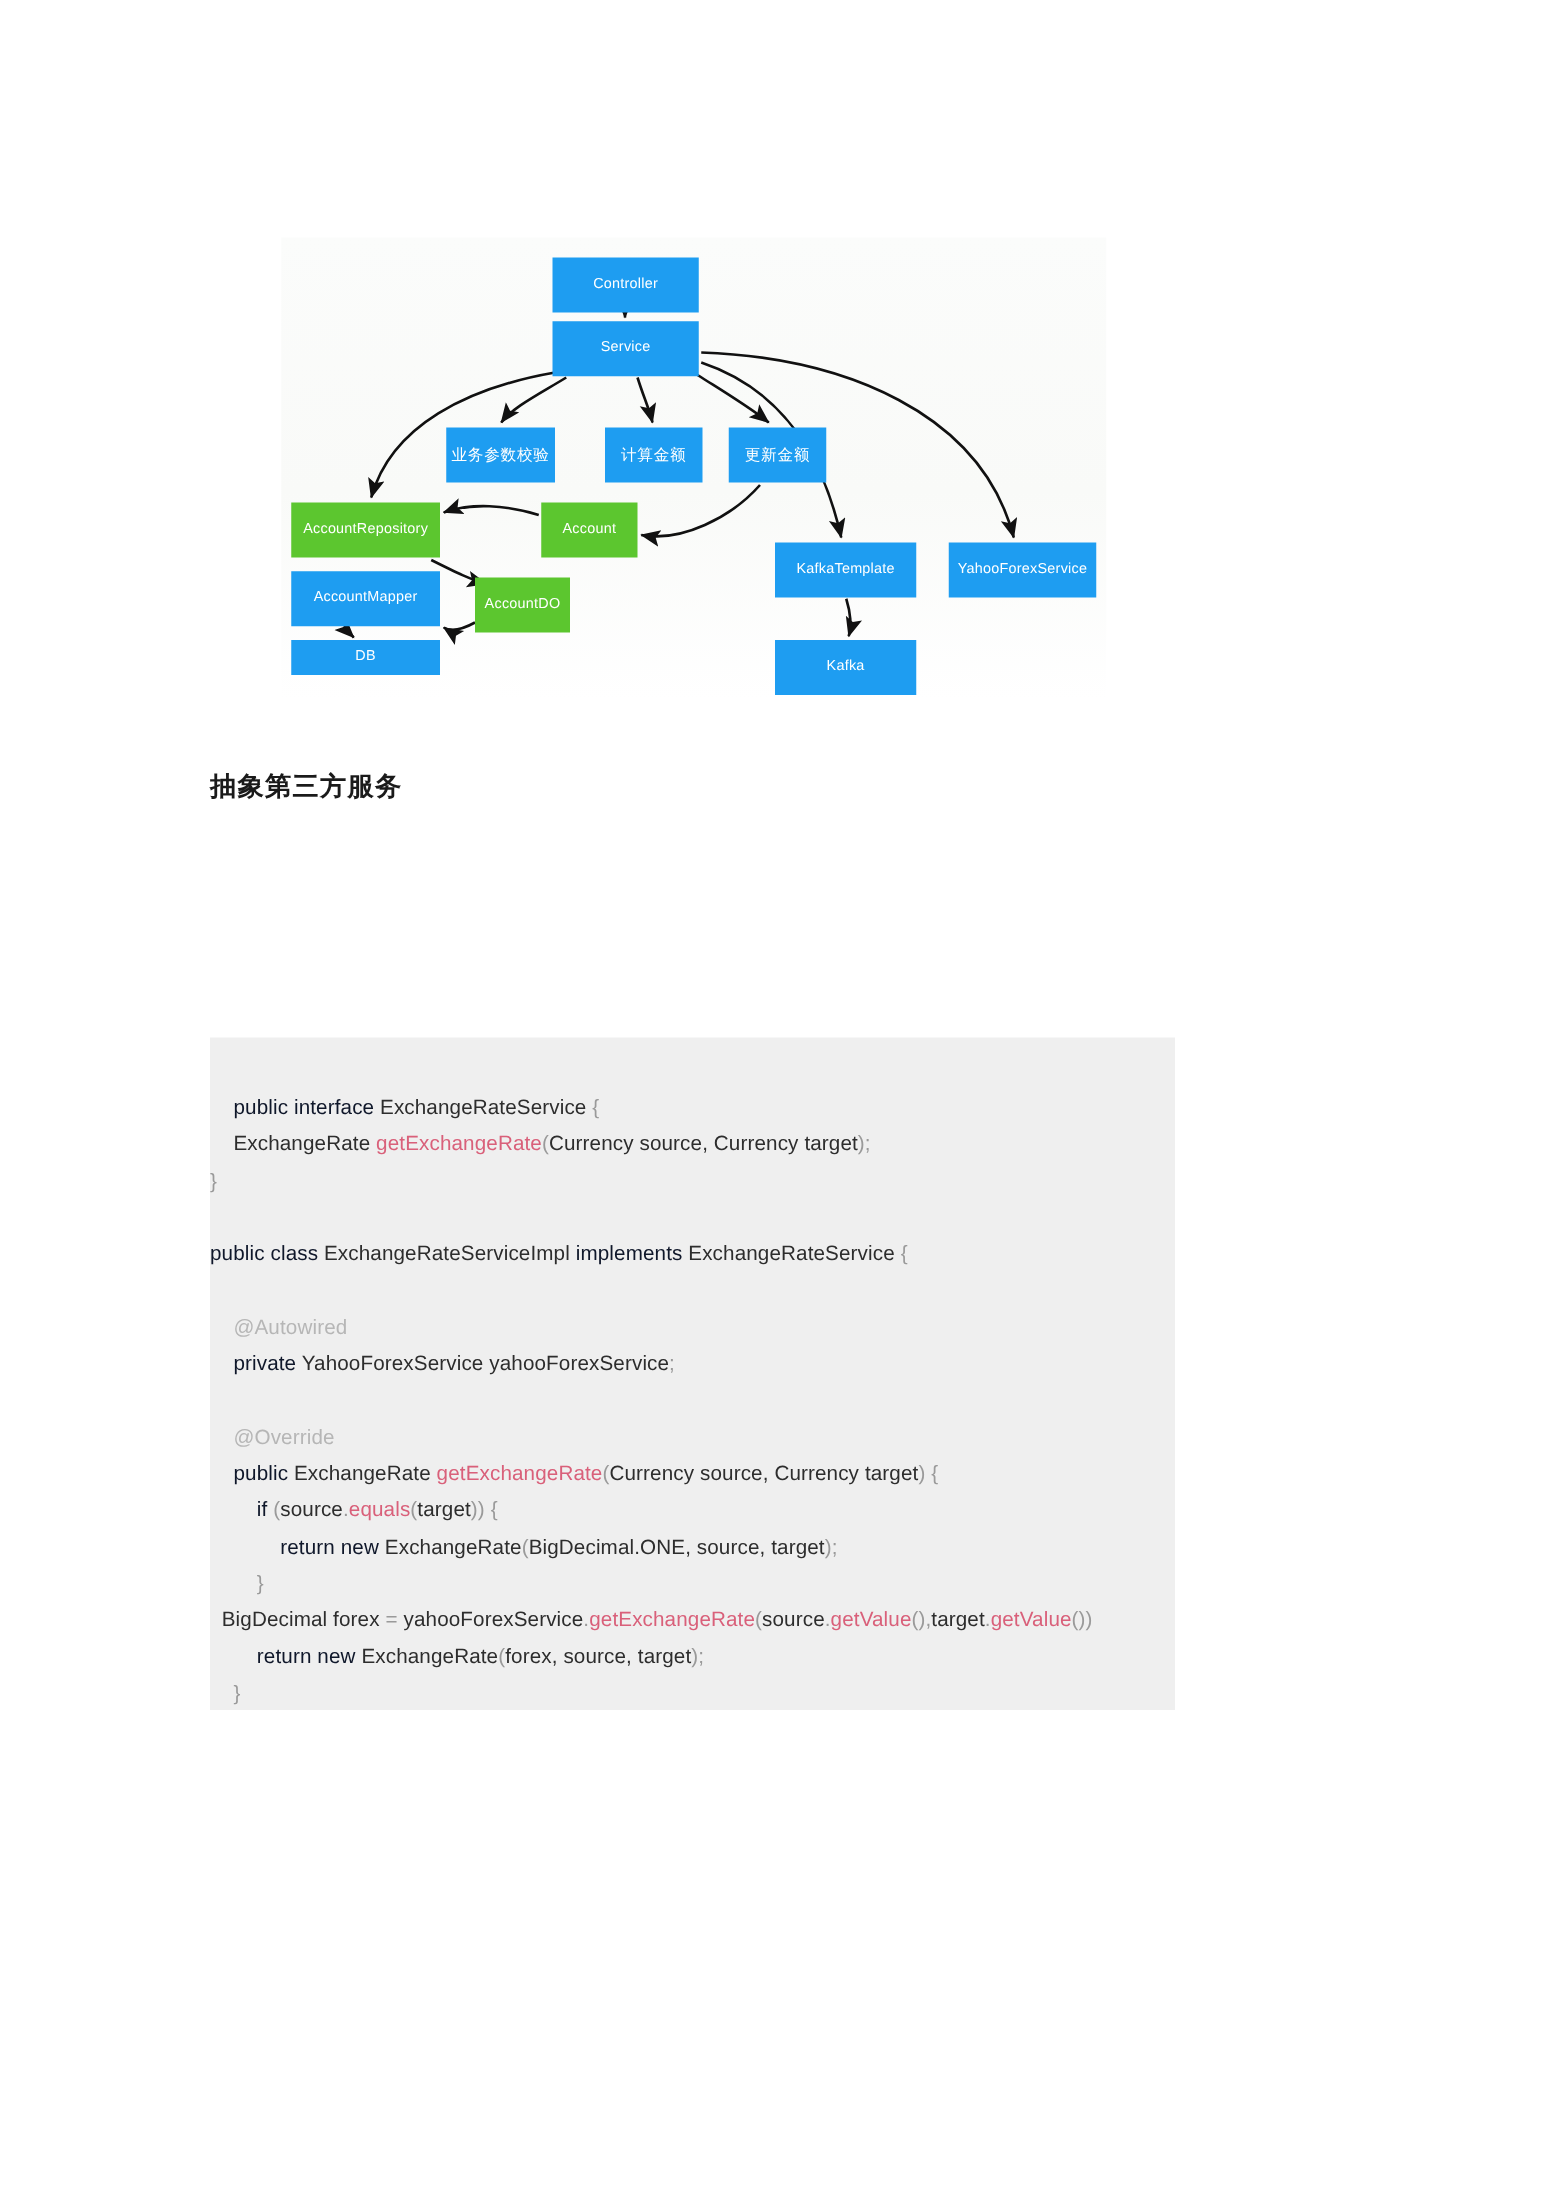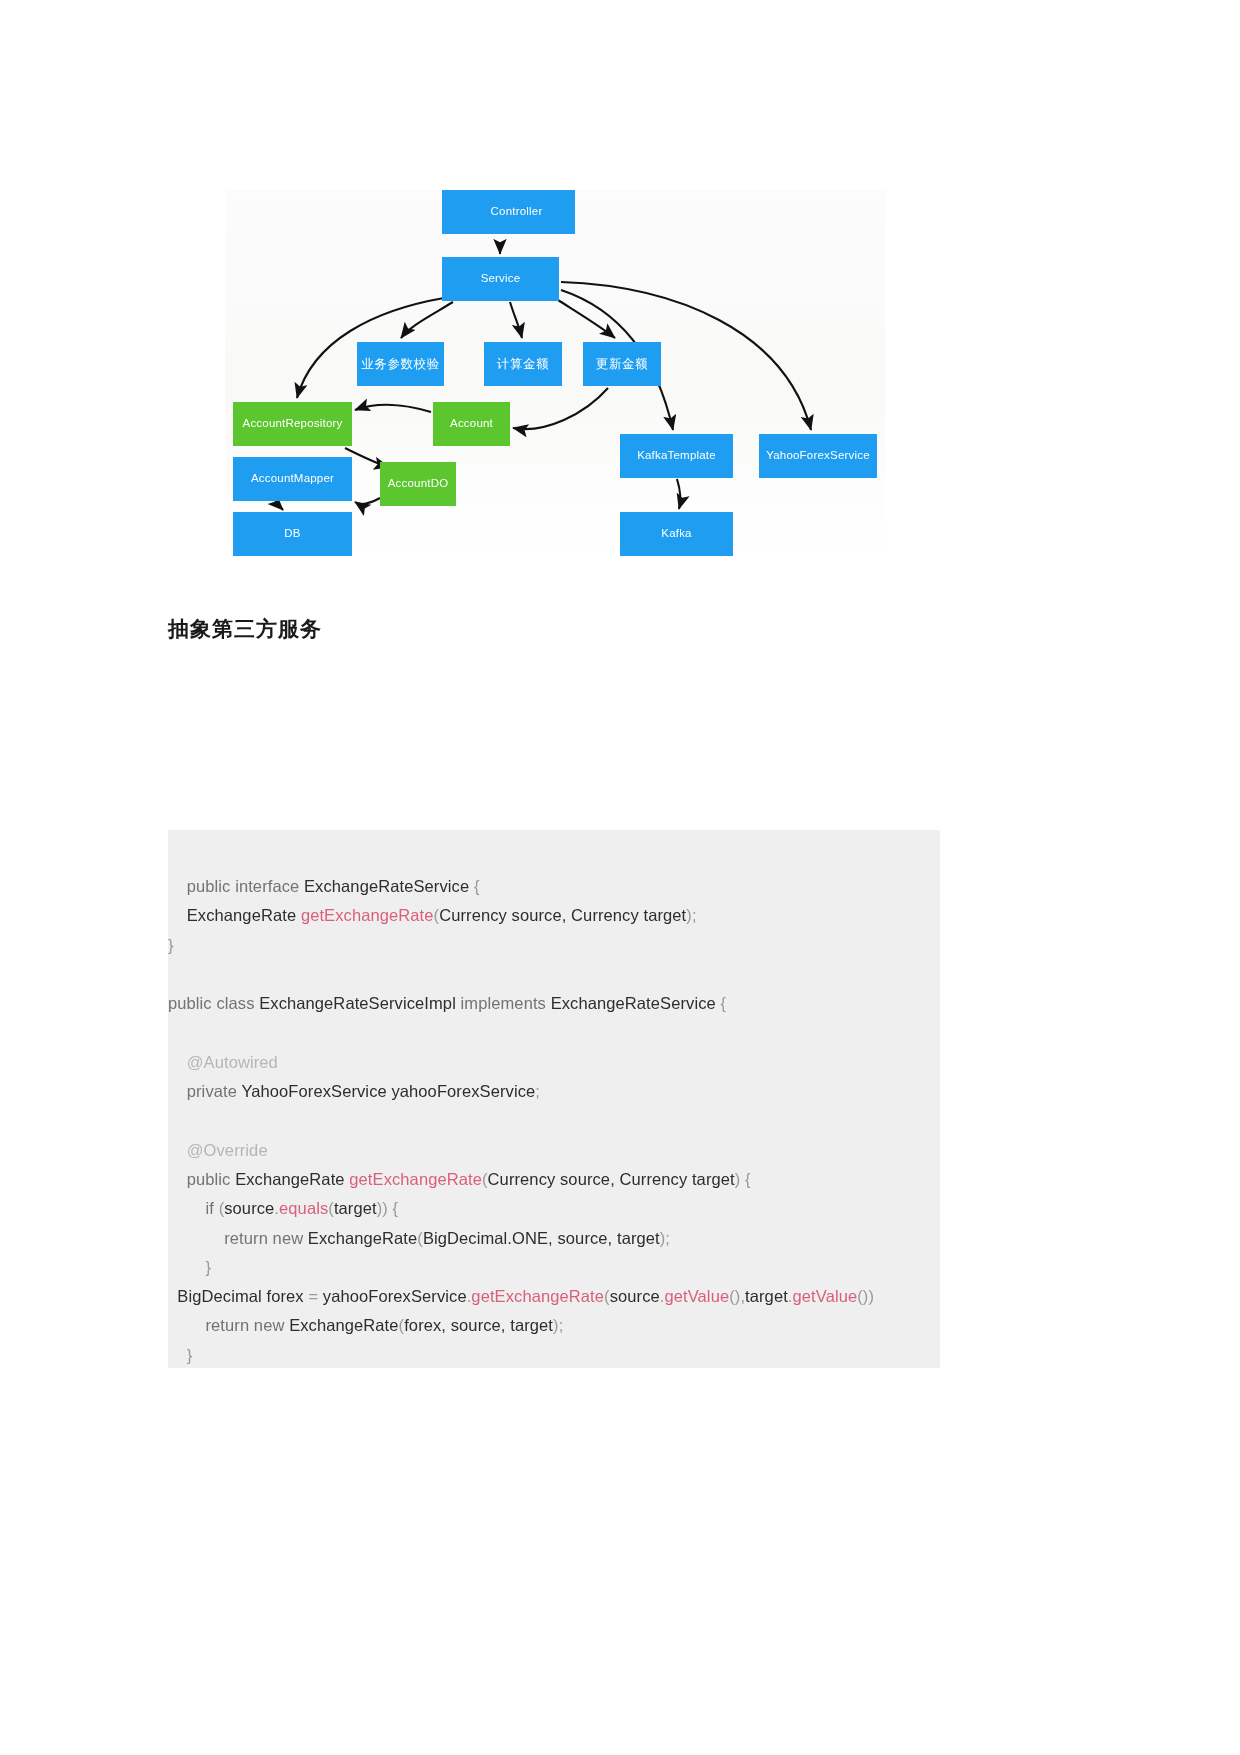--- a/index.html
+++ b/index.html
@@ -61,21 +61,21 @@
     background:#efefef;
   }
   .code-inner{
     position:absolute;left:0;top:42px;width:772px;
     font-family:"Liberation Sans","DejaVu Sans",sans-serif;
     font-size:16.5px;line-height:29.3px;color:#2d2d2d;
     letter-spacing:.1px;white-space:pre;
   }
   .code-line{height:29.3px;padding-left:0;}
   .code-line.blank{height:29.3px;}
-  .kw{color:#737373;}
+  .kw{color:#0f172a;}
   .fn{color:#d9607a;}
   .ann{color:#b6b6b6;}
   .pun{color:#9a9a9a;}
   .pln{color:#2d2d2d;}
 </style>
 </head>
 <body>
 
 <div class="page">
 
@@ -111,21 +111,21 @@
         <path d="M120,258 C140,268 152,274 164,277"></path>
 
         <path d="M155,308 C144,314 136,316 130,312"></path>
 
         <path d="M52,312 C54,316 56,318 58,320"></path>
 
         <path d="M452,289 C456,302 456,312 454,319"></path>
       </g>
     </svg>
 
-    <div class="node blue" style="left:217px;top:0;width:117px;height:44px;padding-left:16px;">
+    <div class="node blue" style="left:217px;top:16px;width:117px;height:44px;">
       <span>Controller</span>
     </div>
     <div class="node blue" style="left:217px;top:67px;width:117px;height:44px;">
       <span>Service</span>
     </div>
     <div class="node blue cjk" style="left:132px;top:152px;width:87px;height:44px;">
       <span>业务参数校验</span>
     </div>
     <div class="node blue cjk" style="left:259px;top:152px;width:78px;height:44px;">
       <span>计算金额</span>
@@ -138,21 +138,21 @@
     </div>
     <div class="node green" style="left:208px;top:212px;width:77px;height:44px;">
       <span>Account</span>
     </div>
     <div class="node blue" style="left:8px;top:267px;width:119px;height:44px;">
       <span>AccountMapper</span>
     </div>
     <div class="node green" style="left:155px;top:272px;width:76px;height:44px;">
       <span>AccountDO</span>
     </div>
-    <div class="node blue" style="left:8px;top:322px;width:119px;height:44px;">
+    <div class="node blue" style="left:8px;top:322px;width:119px;height:28px;">
       <span>DB</span>
     </div>
     <div class="node blue" style="left:395px;top:244px;width:113px;height:44px;">
       <span>KafkaTemplate</span>
     </div>
     <div class="node blue" style="left:395px;top:322px;width:113px;height:44px;">
       <span>Kafka</span>
     </div>
     <div class="node blue" style="left:534px;top:244px;width:118px;height:44px;">
       <span>YahooForexService</span>

